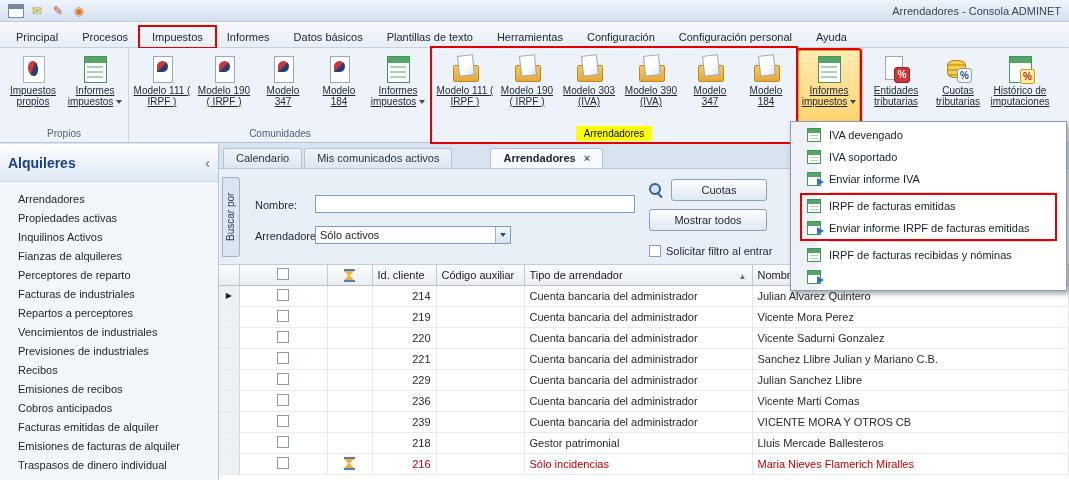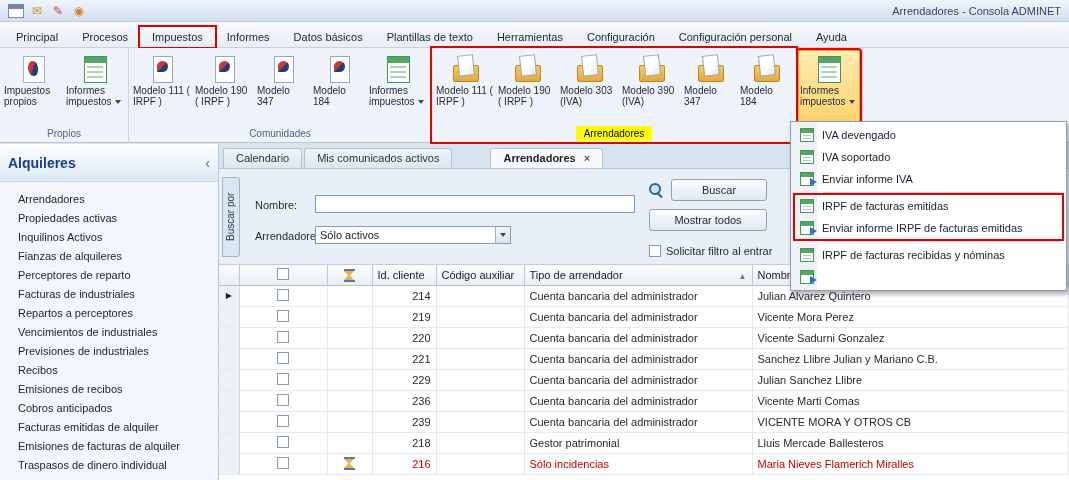--- a/index.html
+++ b/index.html
@@ -53,21 +53,21 @@
   .yellow-hl { background: #ffff00; color: #000; padding: 0 8px; display: inline-block; }
   .rbtn {
     width: 62px; display: flex; flex-direction: column; align-items: center;
     padding: 2px 1px; border: 1px solid transparent; border-radius: 2px; cursor: default;
   }
   .rbtn.narrow { width: 56px; }
   .rbtn.active {
     background: linear-gradient(#ffeab2, #ffd36b);
     border: 1px solid #d9a62e;
   }
-  .rlabel { font-size: 10px; line-height: 11px; color: #1d2736; }
+  .rlabel { font-size: 10px; line-height: 11px; text-align: center; color: #1d2736; text-decoration: underline; }
   .dda { display: inline-block; width: 0; height: 0; border-left: 3px solid transparent; border-right: 3px solid transparent; border-top: 4px solid #3a4a60; margin-left: 3px; vertical-align: middle; }
 
   
   .ico { display: block; width: 28px; height: 28px; margin: 2px auto 2px; position: relative; }
   .ico-agencia::before { content:""; position:absolute; left:4px; top:1px; width:20px; height:25px; background:#fff; border:1px solid #a8b4c2; }
   .ico-agencia::after { content:""; position:absolute; left:9px; top:6px; width:10px; height:15px; background:linear-gradient(110deg,#d03434 45%,#20407c 55%); border-radius:45% 55% 40% 60%; }
   .ico-report::before { content:""; position:absolute; left:3px; top:1px; width:21px; height:25px; background:linear-gradient(#56a468 0 6px,#fff 6px); border:1px solid #3f9950; }
   .ico-report::after { content:""; position:absolute; left:6px; right:6px; top:11px; height:2px; background:#a9d3b2; box-shadow:0 5px 0 #a9d3b2, 0 10px 0 #a9d3b2; }
   .ico-doc::before { content:""; position:absolute; left:5px; top:1px; width:18px; height:25px; background:#fff; border:1px solid #9aa8b8; }
   .ico-doc::after { content:""; position:absolute; left:9px; top:6px; width:11px; height:11px; background:linear-gradient(135deg,#d03434 48%,#20407c 52%); border-radius:50% 50% 50% 0; }
@@ -154,21 +154,21 @@
   tr.alert td { color: #c00000; }
   .sort-arrow { float: right; font-size: 8px; color: #66717e; margin-top: 3px; }
   .hg { display: inline-block; width: 11px; height: 13px; position: relative; border-top: 2px solid #4a7ebf; border-bottom: 2px solid #4a7ebf; vertical-align: middle; }
   .hg::before { content:""; position:absolute; top:0; left:0; border-left:5px solid transparent; border-right:5px solid transparent; border-top:5px solid #f0b030; }
   .hg::after { content:""; position:absolute; bottom:0; left:0; border-left:5px solid transparent; border-right:5px solid transparent; border-bottom:5px solid #f0b030; }
 
   
   #informes-menu {
     position: absolute; left: 790px; top: 121px; width: 277px; z-index: 40;
     background: linear-gradient(to right, #eef2f7 0, #eef2f7 26px, #fff 26px);
-    border: 1px solid #8a9db5; box-shadow: 2px 3px 5px rgba(0,0,0,.35); padding: 2px 4px;
+    border: 1px solid #8a9db5; box-shadow: 2px 3px 5px rgba(0,0,0,.35); padding: 2px 11px;
   }
   .menu-item { height: 22px; display: flex; align-items: center; gap: 8px; padding: 0 8px 0 5px; cursor: default; }
   .mi-label { color: #16202e; white-space: nowrap; }
   .menu-sep { height: 1px; background: #c9d2dc; margin: 2px 2px 2px 28px; }
   .mi { display: inline-block; width: 14px; height: 14px; position: relative; flex: none; }
   .mi-report::before, .mi-send::before { content:""; position:absolute; inset:0; background:linear-gradient(#56a468 0 4px,#fff 4px); border:1px solid #3f9950; }
   .mi-report::after { content:""; position:absolute; left:3px; right:3px; top:7px; height:1px; background:#a9d3b2; box-shadow:0 3px 0 #a9d3b2; }
   .mi-send::after { content:""; position:absolute; right:-3px; bottom:0; width:0; height:0; border-top:4px solid transparent; border-bottom:4px solid transparent; border-left:7px solid #2f6fd0; }
   #menu-annotation { outline: 2px solid #e30000; }
 </style>
@@ -272,20 +272,34 @@
     <div class="rbtns">
       <div class="rbtn active annotated-red">
         <span class="ico ico-report"></span>
         <span class="rlabel"><span>Informes impuestos</span><span class="dda"></span></span>
       </div>
     </div>
     <div class="rgroup-label"></div>
   </div>
 
   <div class="rgroup">
+    <div class="rbtns">
+      <div class="rbtn">
+        <span class="ico ico-entidades"></span>
+        <span class="rlabel">Entidades tributarias</span>
+      </div>
+      <div class="rbtn">
+        <span class="ico ico-cuotas"></span>
+        <span class="rlabel">Cuotas tributarias</span>
+      </div>
+      <div class="rbtn">
+        <span class="ico ico-historico"></span>
+        <span class="rlabel">Histórico de imputaciones</span>
+      </div>
+    </div>
     <div class="rgroup-label"></div>
   </div>
 </div>
 
 <div id="content">
 
   <div id="sidebar">
     <div id="sidebar-header">
       <span id="sidebar-title">Alquileres</span>
       <span id="sidebar-collapse">‹</span>
@@ -319,21 +333,21 @@
     <div id="searchpanel">
       <div id="vtab">Buscar por</div>
       <span class="flabel" id="nombre-label">Nombre:</span>
       <input id="nombre-input" value="" style="">
       <span class="flabel" id="arrendadores-label">Arrendadores:</span>
       <div id="arrendadores-combo">
         <span id="combo-value">Sólo activos</span>
         <span id="combo-arrow"></span>
       </div>
       <span class="mag"></span>
-      <div class="btn" id="buscar-btn">Buscar</div>
+      <div class="btn" id="buscar-btn">Cuotas</div>
       <div class="btn" id="mostrar-btn">Mostrar todos</div>
       <div id="filtro-check">
         <span class="cb"></span>
         <span>Solicitar filtro al entrar</span>
       </div>
     </div>
 
     <div id="gridwrap">
       <table>
         <colgroup>

